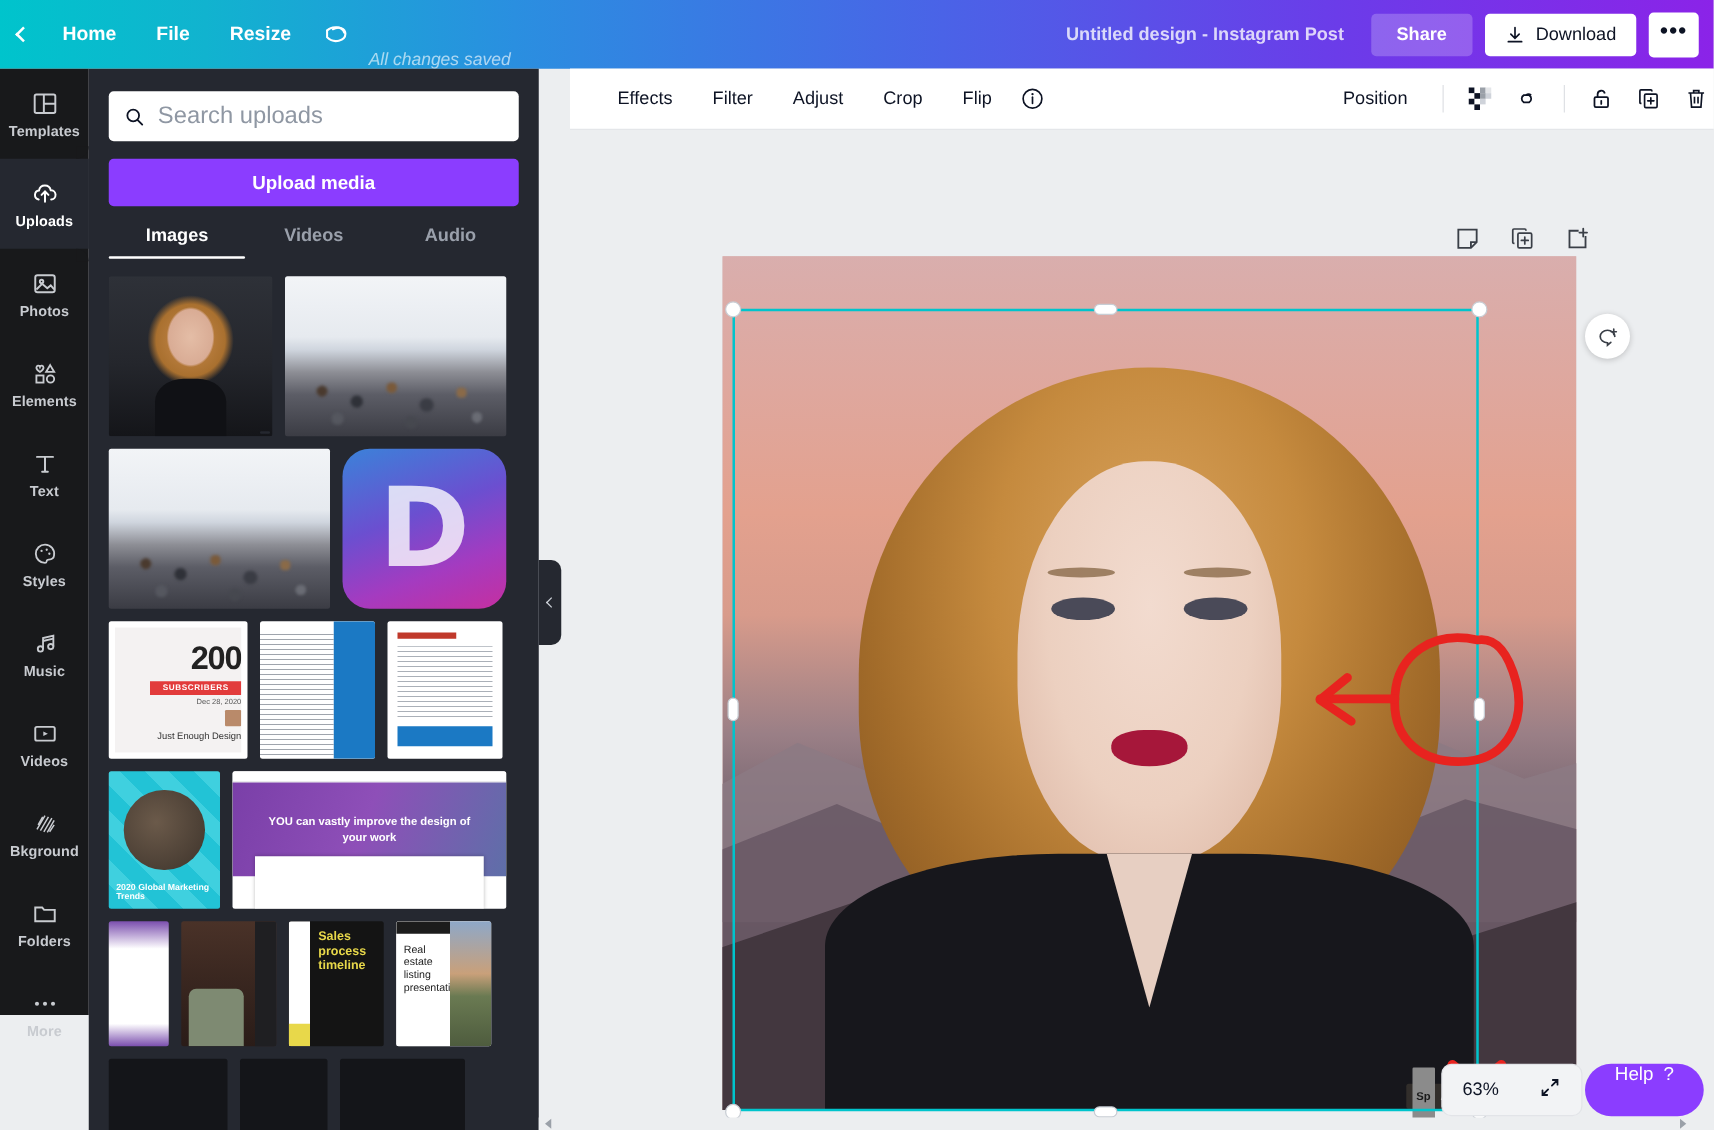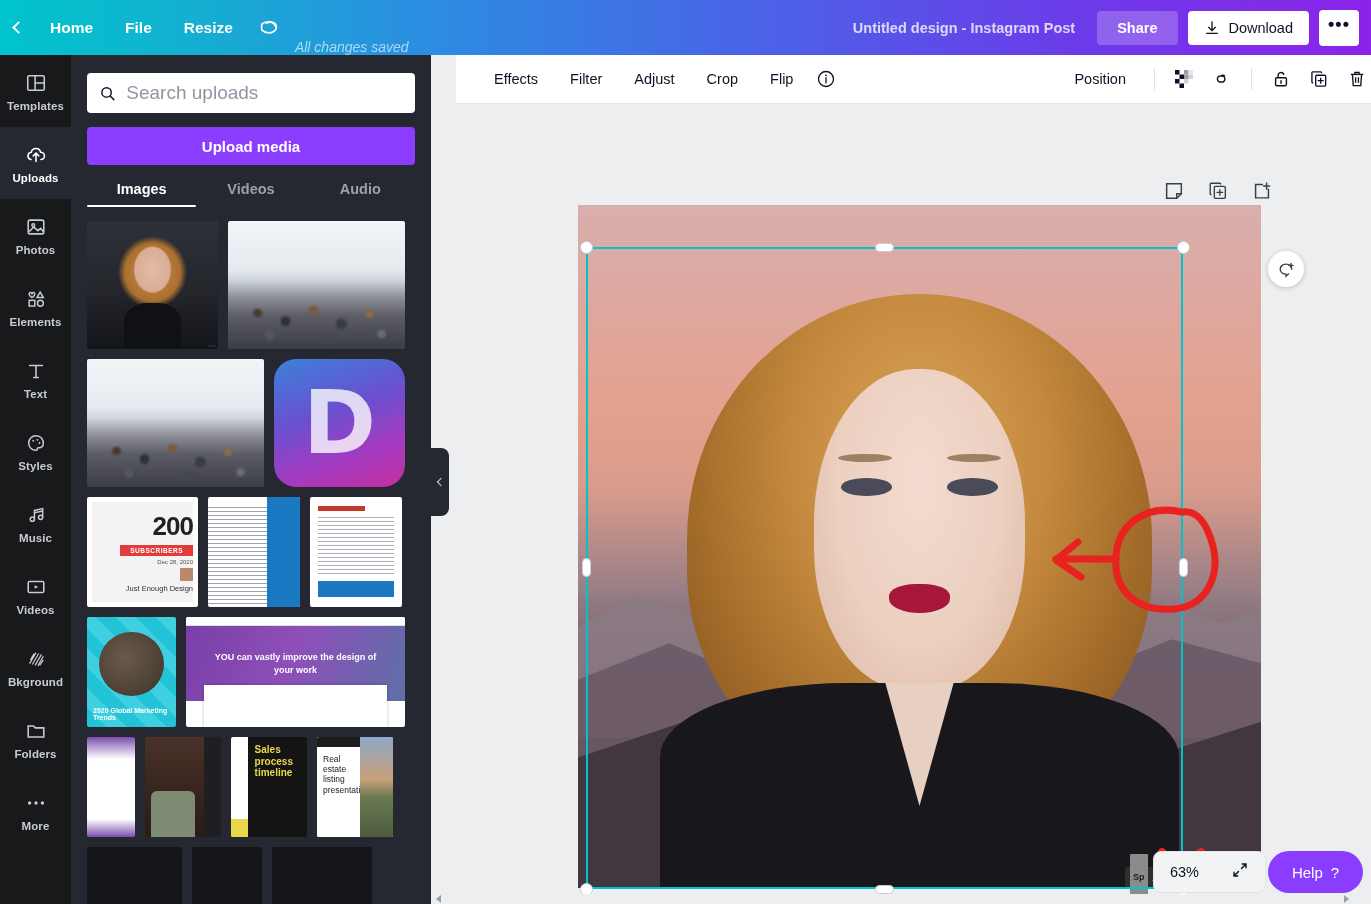--- a/index.html
+++ b/index.html
@@ -59,21 +59,21 @@
   }
   .btn-more {
     background: #fff; color: #0d1324; border: none; border-radius: 4px;
     width: 40px; height: 36px; cursor: pointer; display: flex;
     align-items: center; justify-content: center; font-size: 18px;
     letter-spacing: 1px; font-weight: bold; padding-bottom: 6px;
   }
 
   
   .rail {
-    position: absolute; left: 0; top: 55px; width: 71px; height: 850px;
+    position: absolute; left: 0; top: 55px; width: 71px; height: 757px;
     background: #18191b;
   }
   .rail-item {
     width: 71px; height: 72px; display: flex; flex-direction: column;
     align-items: center; justify-content: center; gap: 5px; cursor: pointer;
     color: #c8cbd0; position: relative;
   }
   .rail-item.active { background: #252830; color: #fff; }
   .rail-item.active::before,
   .rail-item.active::after {
@@ -394,21 +394,21 @@
   .zoom-pill {
     position: absolute; left: 1153px; top: 851px; width: 113px; height: 42px;
     background: #f2f3f5; border: 1px solid #e2e4e8; border-radius: 8px;
     display: flex; align-items: center; justify-content: space-around;
     z-index: 8; cursor: pointer;
   }
   .zoom-pill .pct { font-size: 14.5px; color: #0d1324; }
   .help-btn {
     position: absolute; left: 1268px; top: 851px; width: 95px; height: 42px;
     background: #8b3dff; border-radius: 21px; color: #fff; border: none;
-    font-size: 15px; display: flex; align-items: center; justify-content: center;
+    font-size: 15px; display: flex; align-items: flex-start; justify-content: center;
     gap: 8px; cursor: pointer; z-index: 8;
     font-family: "Liberation Sans", sans-serif;
   }
 
   
   .vscroll {
     position: absolute; right: 0; top: 104px; width: 13px; height: 746px;
     background: #eceef0;
   }
   .vscroll .thumbv {

